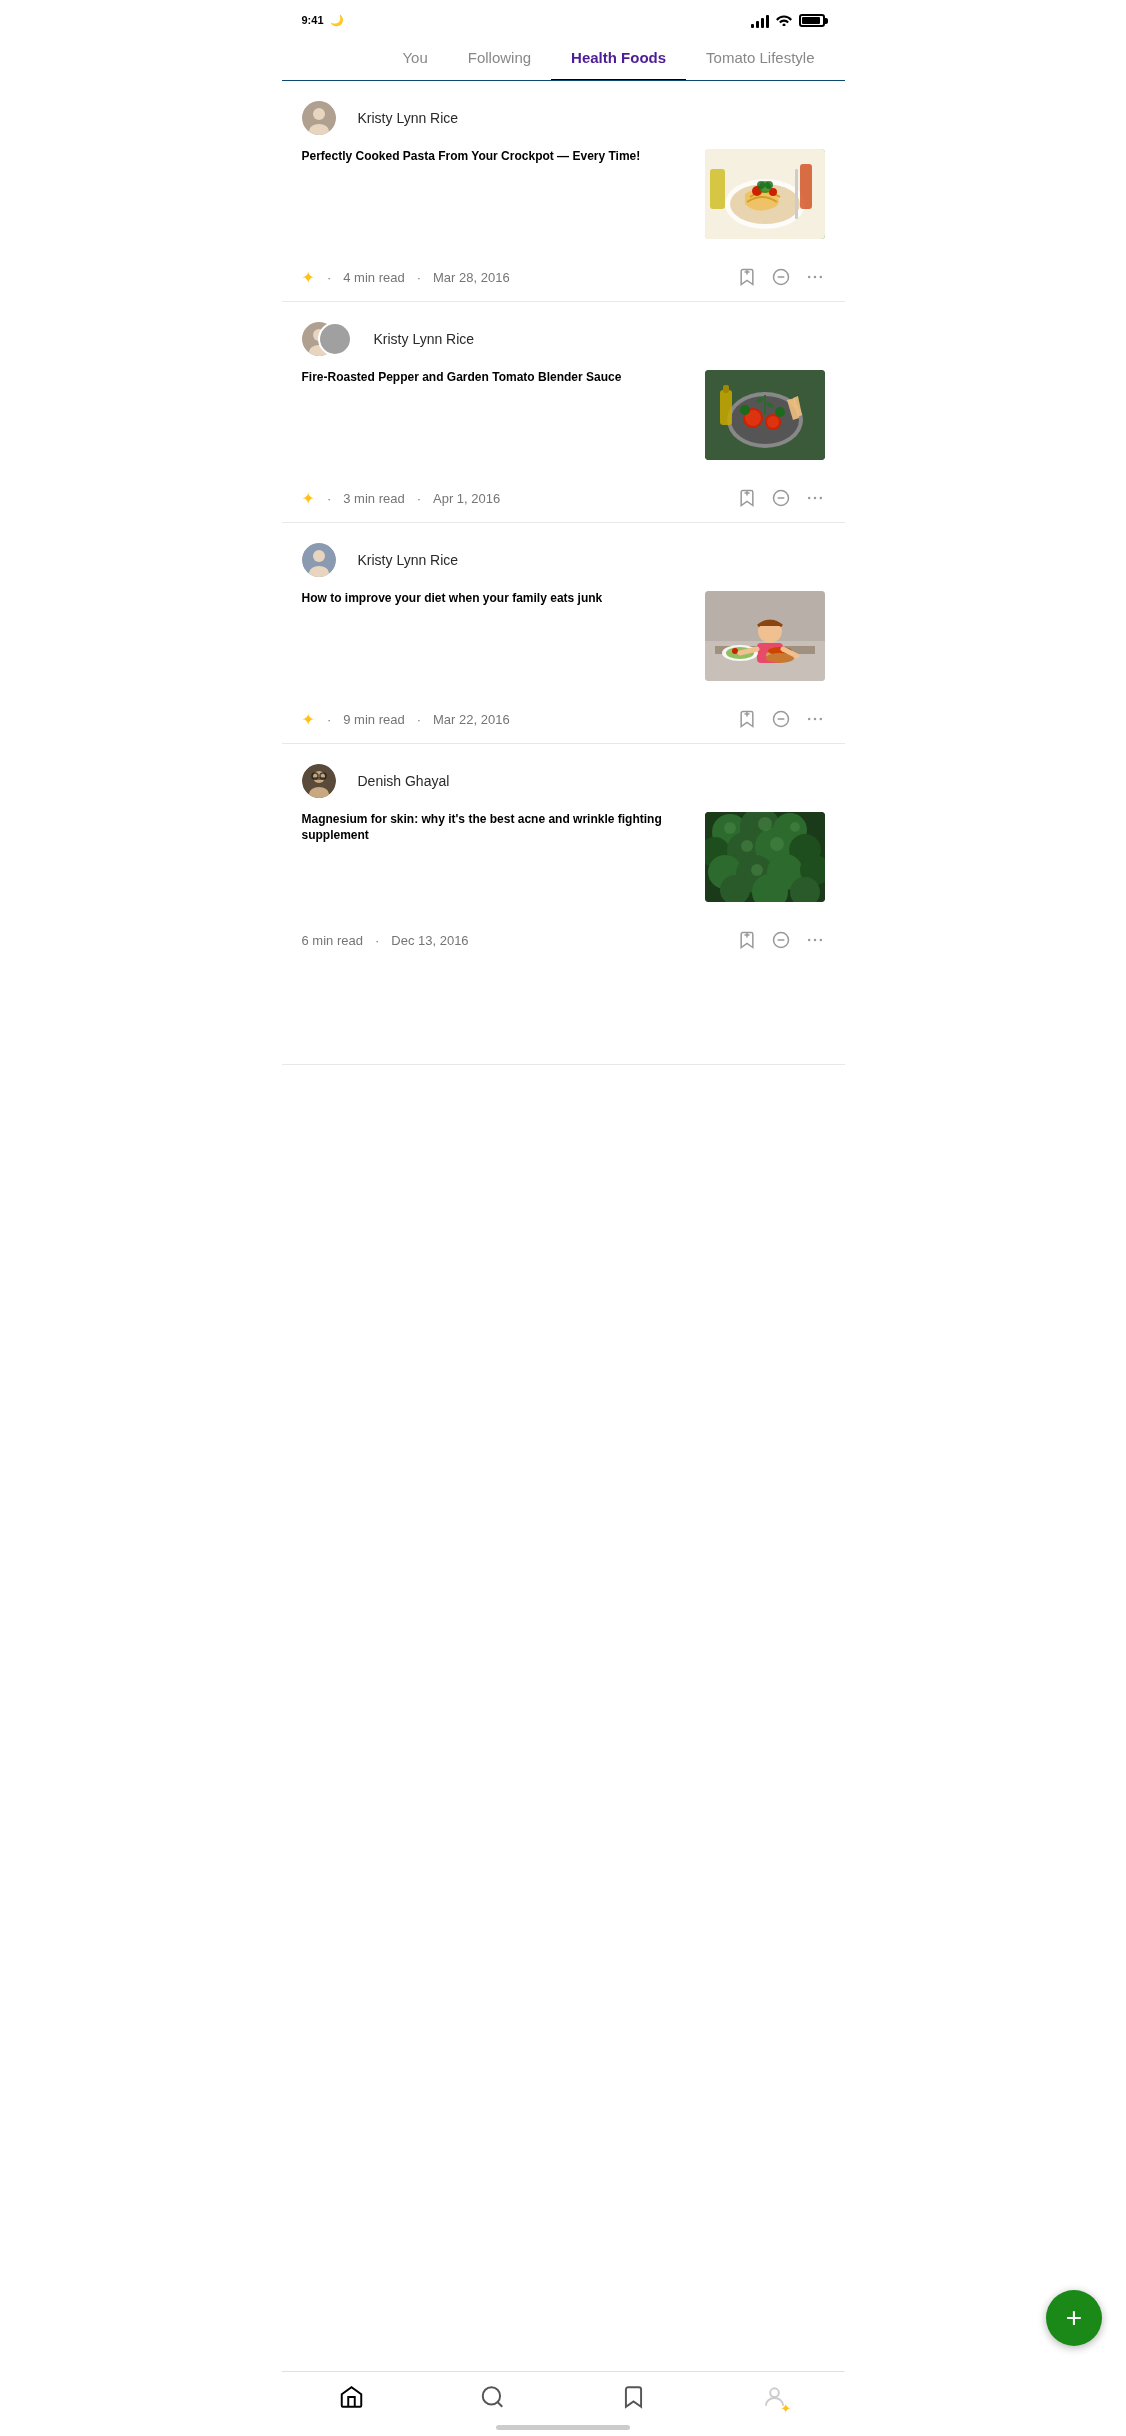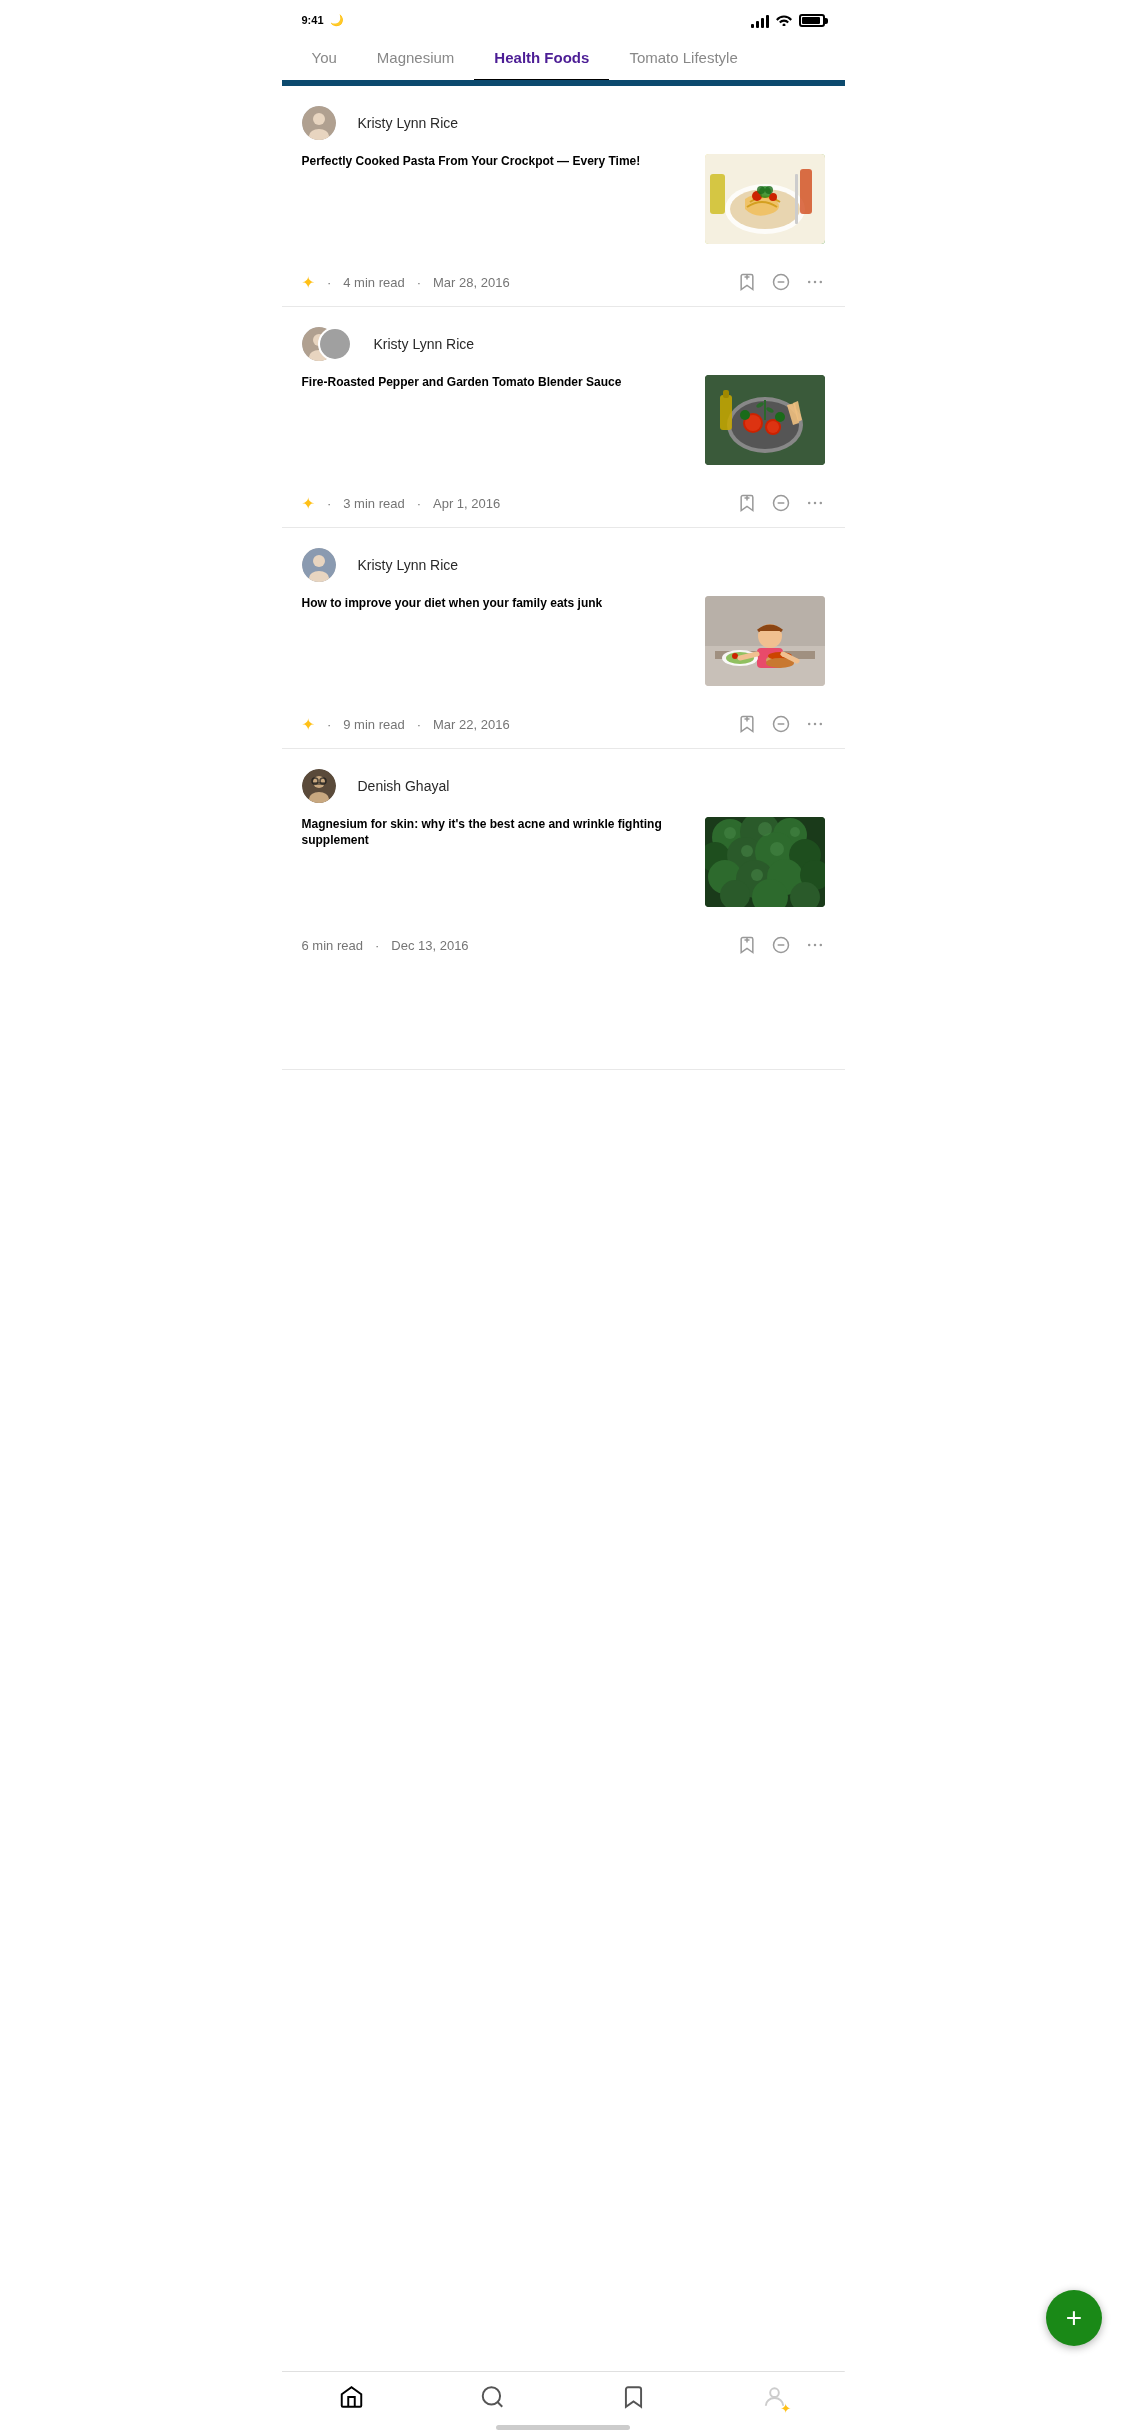--- a/index.html
+++ b/index.html
@@ -72,24 +72,25 @@
       background: #000;
       height: 100%;
       width: 90%;
       border-radius: 1px;
     }
 
     
     .tab-bar {
       display: flex;
       overflow-x: auto;
-      border-bottom: 6px solid #0c4a6e;
+      border-bottom: 1px solid #0c4a6e;
       background: #fff;
       padding: 0 10px;
       scrollbar-width: none;
+      justify-content: flex-end;
     }
     .tab-bar::-webkit-scrollbar { display: none; }
     .tab-item {
       padding: 14px 20px;
       font-size: 15px;
       color: #888;
       white-space: nowrap;
       cursor: pointer;
       position: relative;
       flex-shrink: 0;
@@ -266,21 +267,21 @@
       <div class="battery-fill"></div>
     </div>
   </div>
 </div>
 
 <div class="tab-bar">
   <div class="tab-item" style="color:#888">
     <span>You</span>
   </div>
   <div class="tab-item">
-    <span>Magnesium</span>
+    <span>Following</span>
   </div>
   <div class="tab-item active">
     <span>Health Foods</span>
   </div>
   <div class="tab-item">
     <span>Tomato Lifestyle</span>
   </div>
 </div>
 
 <div class="article-card">

